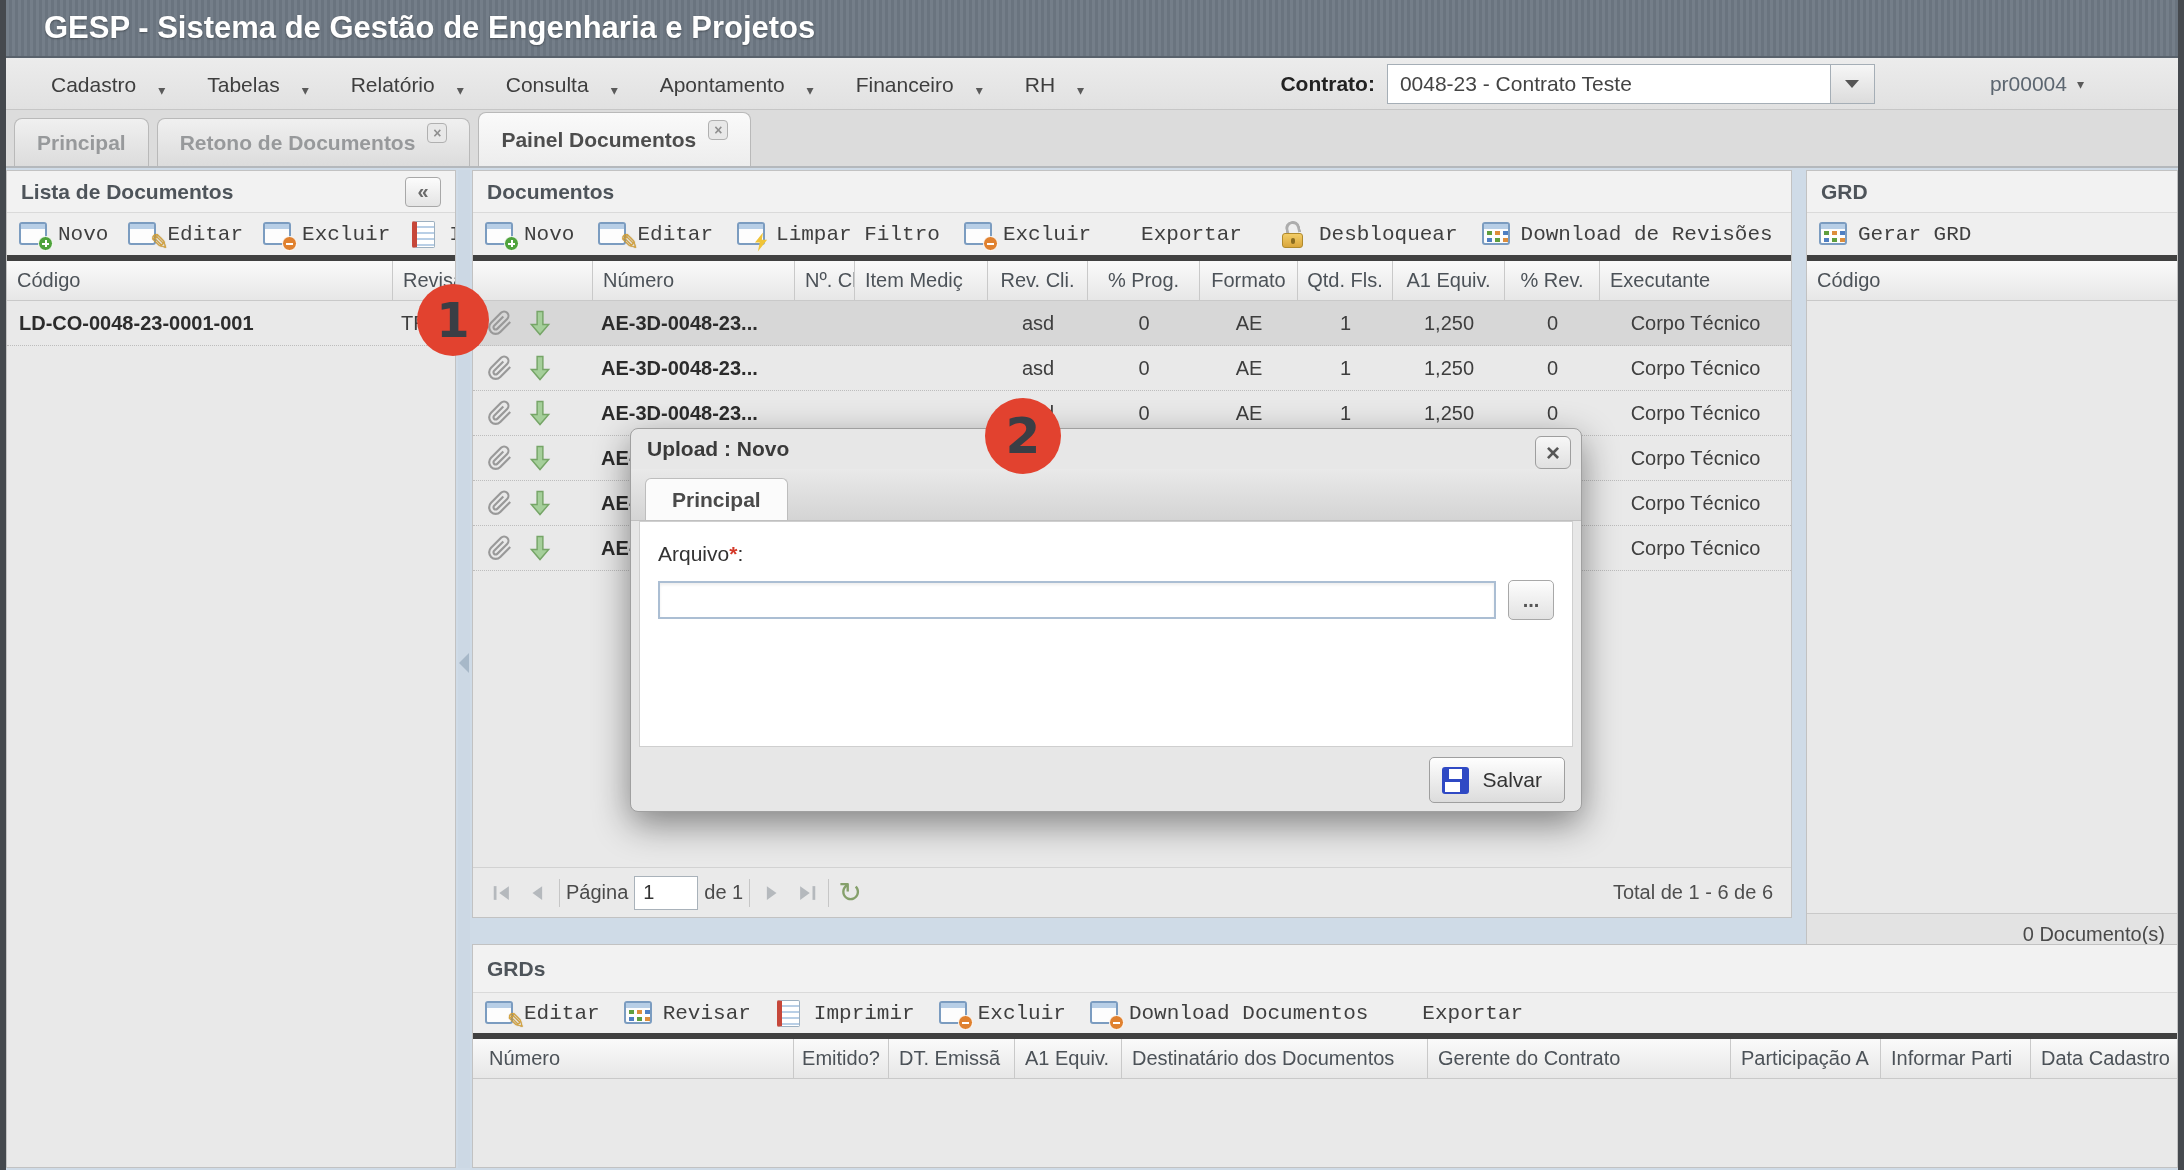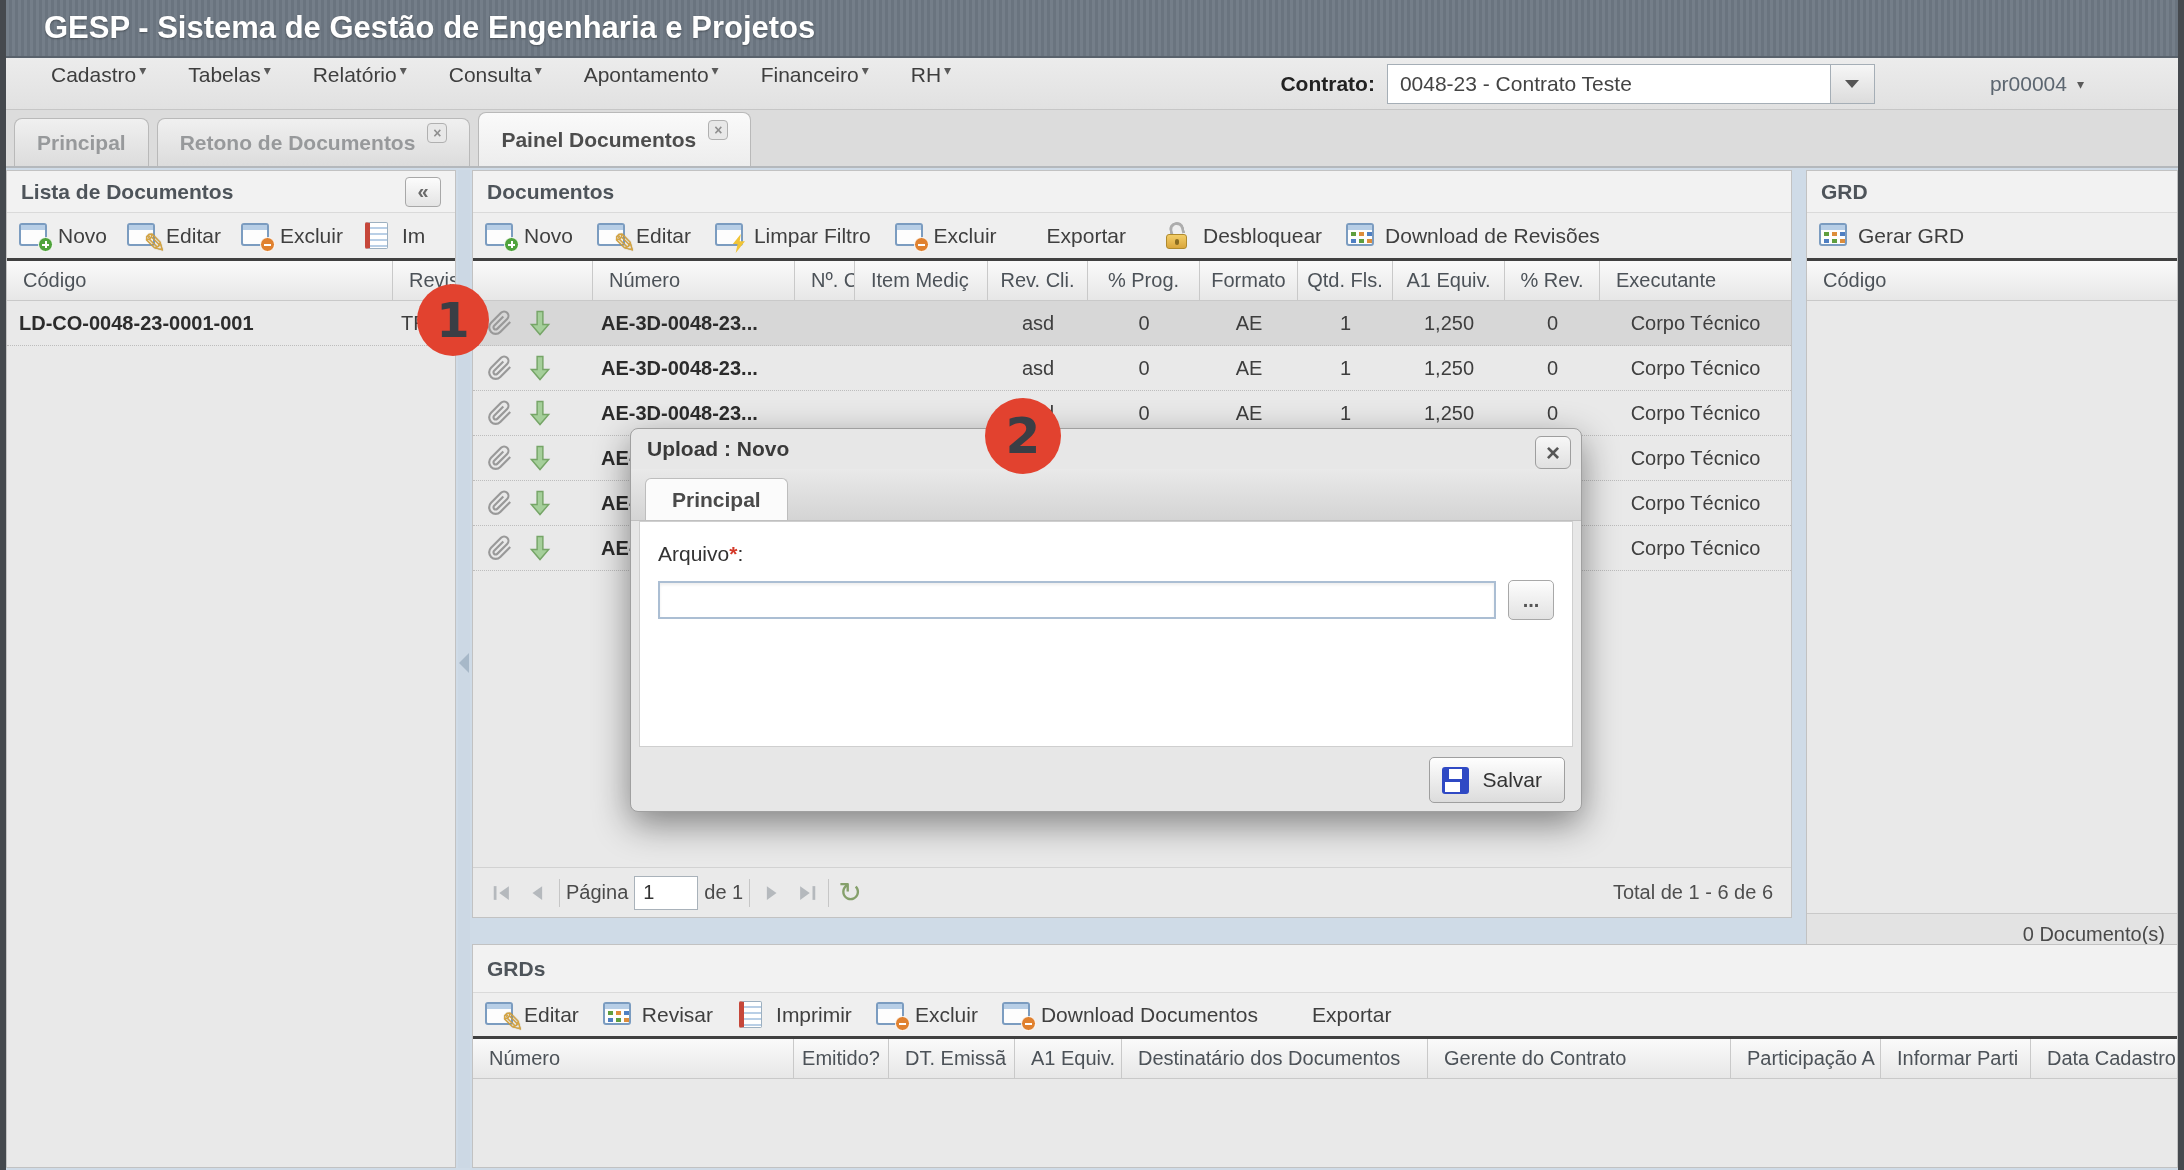--- a/index.html
+++ b/index.html
@@ -13,21 +13,21 @@
   .titlebar{position:absolute;left:0;top:0;width:100%;height:58px;
     background:repeating-linear-gradient(90deg,#747e89 0 3px,#6a747f 3px 6px);
     border-bottom:2px solid #59626c;display:flex;align-items:center;}
   .titlebar .ttl{margin-left:44px;font-size:31px;font-weight:bold;color:#fff;
     text-shadow:0 1px 2px rgba(0,0,0,.35);white-space:nowrap;}
 
   
   .menubar{position:absolute;left:0;top:58px;width:100%;height:52px;
     background:linear-gradient(#ececec,#e1e1e1);border-bottom:1px solid #c6c6c6;
     display:flex;align-items:center;padding:0 100px 0 30px;}
-  .menu-item{display:flex;align-items:flex-start;gap:3px;padding:5px 21px;height:100%;
+  .menu-item{display:flex;align-items:flex-end;gap:22px;padding:12px 21px;height:100%;
     font-size:21px;color:#3e3e3e;cursor:default;}
   .caret{font-size:14px;color:#5a5a5a;line-height:1;}
   .contract{margin-left:auto;display:flex;align-items:center;gap:12px;}
   .contract-label{font-size:21px;font-weight:bold;color:#222;}
   .combo{display:flex;align-items:stretch;height:40px;border:1px solid #a5aeb6;background:#fff;width:488px;}
   .combo input{border:none;outline:none;flex:1;font-size:21px;color:#444;padding:0 12px;
     font-family:inherit;background:#fff;}
   .combo-arrow{width:44px;border:none;border-left:1px solid #a5aeb6;
     background:linear-gradient(#f6f6f6,#dcdcdc);display:flex;align-items:center;justify-content:center;cursor:pointer;}
   .chev{width:0;height:0;border-left:7px solid transparent;border-right:7px solid transparent;border-top:8px solid #555;}
@@ -44,25 +44,25 @@
     background:#e8e8e8;color:#8f8f8f;font-size:14px;line-height:18px;text-align:center;font-weight:bold;
     transform:translateY(-10px);cursor:pointer;}
 
   
   .workspace{position:absolute;left:0;top:168px;width:100%;height:1002px;background:#cfdbe7;}
   .panel{position:absolute;background:#e9e9e9;border:1px solid #c2c2c2;overflow:hidden;}
   .p-header{height:42px;display:flex;align-items:center;padding:0 14px;background:#f2f2f2;
     border-bottom:1px solid #dadada;}
   .p-title{font-size:21px;font-weight:bold;color:#4e545a;}
   .toolbar{height:48px;display:flex;align-items:center;gap:24px;padding:0 12px;background:#efefef;
-    border-bottom:3px solid #404040;white-space:nowrap;overflow:hidden;}
+    border-bottom:6px solid #404040;white-space:nowrap;overflow:hidden;font-family:Liberation Mono, monospace;}
   .tbtn{display:flex;align-items:center;gap:9px;font-size:21px;color:#3f3f3f;cursor:pointer;}
   .gridhead{display:flex;height:40px;background:linear-gradient(#fafafa,#e7e7e7);
     border-bottom:1px solid #c9c9c9;color:#4c5258;font-size:20px;align-items:stretch;}
-  .gh{display:flex;align-items:center;padding:0 16px;border-right:1px solid #c9c9c9;
+  .gh{display:flex;align-items:center;padding:0 10px;border-right:1px solid #c9c9c9;
     white-space:nowrap;overflow:hidden;}
   .gh.center{justify-content:center;}
   .grow{display:flex;height:45px;align-items:center;border-bottom:1px dotted #bdbdbd;font-size:20px;color:#3e3e3e;}
   .grow.selected{background:#d7d7d7;}
   .dcell{padding:0 8px;overflow:hidden;white-space:nowrap;display:flex;align-items:center;height:100%;}
   .dcell.center{justify-content:center;}
   .dcell.bold{font-weight:bold;color:#2c2c2c;}
 
   
   .w-ic{width:120px;display:flex;align-items:center;gap:16px;padding-left:14px;}

